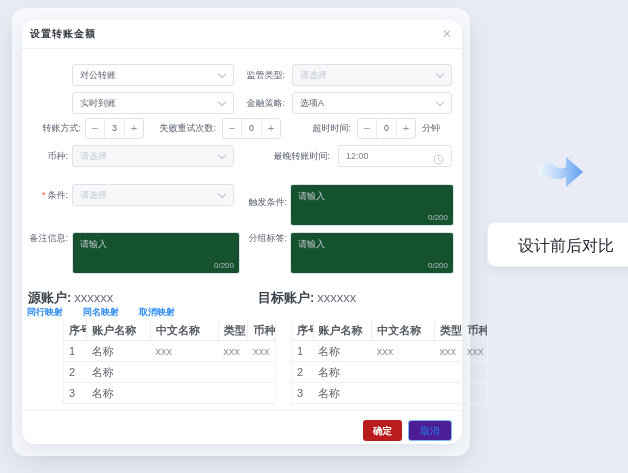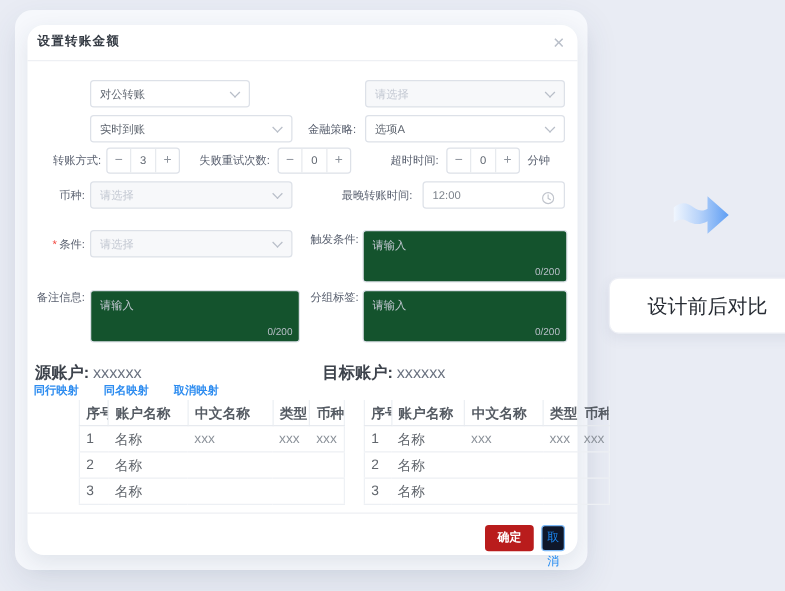--- a/index.html
+++ b/index.html
@@ -36,42 +36,43 @@
   .maplink{font-size:9px;color:#2d8cf0;font-weight:600;cursor:pointer;white-space:nowrap;}
   .tbl{position:absolute;border-collapse:collapse;table-layout:fixed;font-size:11px;margin-left:36px;}
   .tbl th{font-weight:600;color:#555b63;text-align:left;height:20px;padding:0 0 0 5px;border-bottom:1px solid #e7eaef;border-right:1px solid #eceff3;white-space:nowrap;overflow:hidden;}
   .tbl th:last-child{border-right:none;}
   .tbl td{color:#61666d;height:20px;padding:0 0 0 5px;border-bottom:1px solid #edf0f4;white-space:nowrap;overflow:hidden;}
   .tbl td.x{color:#8d939b;}
   .tbl{border-left:1px solid #eef1f5;border-right:1px solid #eef1f5;}
   .modal-footer{position:absolute;left:0;right:0;top:390px;height:34px;border-top:1px solid #eef0f4;display:flex;justify-content:flex-end;gap:6px;padding:9px 10px 0 0;box-sizing:border-box;}
   .btn{height:21px;border-radius:3px;font-size:9.5px;text-align:center;line-height:21px;cursor:pointer;box-sizing:border-box;}
   .btn-primary{width:39px;background:#b91c1c;color:#fff;font-weight:bold;}
-  .btn-plain{width:19px;background:#0f172a;border:1px solid #7db8f5;color:#1b87f2;line-height:19px;}
+  .btn-plain{width:44px;background:#4c1d95;border:1px solid #7db8f5;color:#1b87f2;line-height:19px;}
   .compare-box{position:absolute;left:487px;top:222px;width:158px;height:45px;background:#fff;border:1px solid #edeff5;border-radius:8px;box-shadow:0 4px 10px rgba(60,80,120,.08);font-size:16px;color:#262b33;text-align:center;line-height:45px;box-sizing:border-box;}
   .arrow{position:absolute;left:536px;top:150px;}
 </style>
 </head>
 <body>
 
 <div class="canvas">
   <div class="frame">
     <div class="modal">
 
       <div class="modal-header">
         <div class="modal-title">设置转账金额</div>
         <span class="close">✕</span>
       </div>
 
       <div class="mb">
 
-        <div class="sel" style="left:50px;top:16px;width:128px">
+        <div class="sel" style="left:50px;top:16px;width:162px">
           <span class="sel-text">对公转账</span>
             <span class="chev"></span>
         </div>
+        <div class="lbl" style="left:198px;top:16px;width:65px">监管类型:</div>
         <div class="sel ph" style="left:270px;top:16px;width:160px">
           <span class="sel-text">请选择</span>
             <span class="chev"></span>
         </div>
 
         <div class="sel" style="left:50px;top:44px;width:162px">
           <span class="sel-text">实时到账</span>
             <span class="chev"></span>
         </div>
         <div class="lbl" style="left:198px;top:44px;width:65px">金融策略:</div>
@@ -112,21 +113,21 @@
                 <circle cx="6" cy="6" r="4.8" fill="none" stroke="#c0c4cc" stroke-width="1"></circle>
                 <path d="M6 3.2 V6.2 L8 7.4" stroke="#c0c4cc" stroke-width="1" fill="none" stroke-linecap="round"></path>
               </svg></span>
         </div>
 
         <div class="lbl" style="left:-10px;top:136px;width:56px"><span class="req">*</span><span>条件:</span></div>
         <div class="sel ph" style="left:50px;top:136px;width:162px">
           <span class="sel-text">请选择</span>
             <span class="chev"></span>
         </div>
-        <div class="lbl" style="left:205px;top:132px;width:60px">触发条件:</div>
+        <div class="lbl" style="left:205px;top:143px;width:60px">触发条件:</div>
         <div class="ta" style="left:268px;top:136px;width:164px;height:42px">
           <span class="ta-ph">请输入</span>
           <span class="ta-count">0/200</span>
         </div>
 
         <div class="lbl" style="left:-10px;top:184px;width:56px;line-height:12px">备注信息:</div>
         <div class="ta" style="left:50px;top:184px;width:168px;height:42px">
           <span class="ta-ph">请输入</span>
           <span class="ta-count">0/200</span>
         </div>

